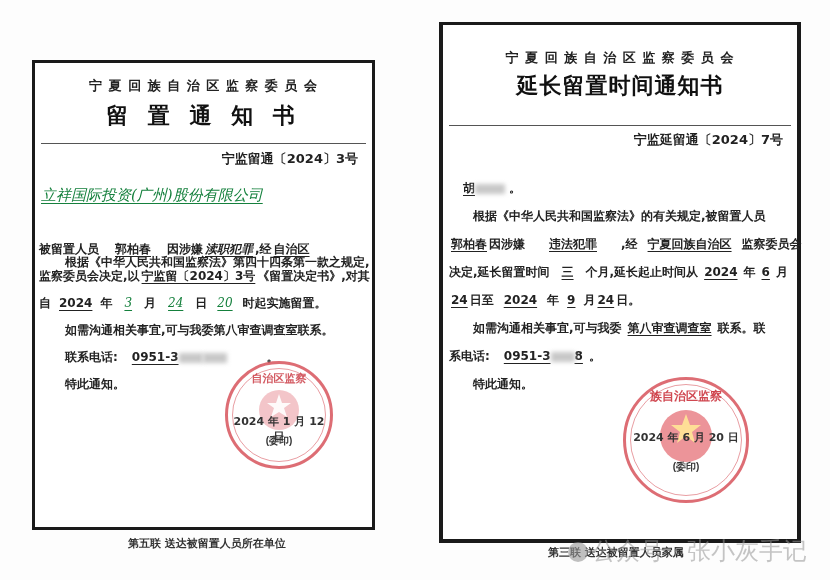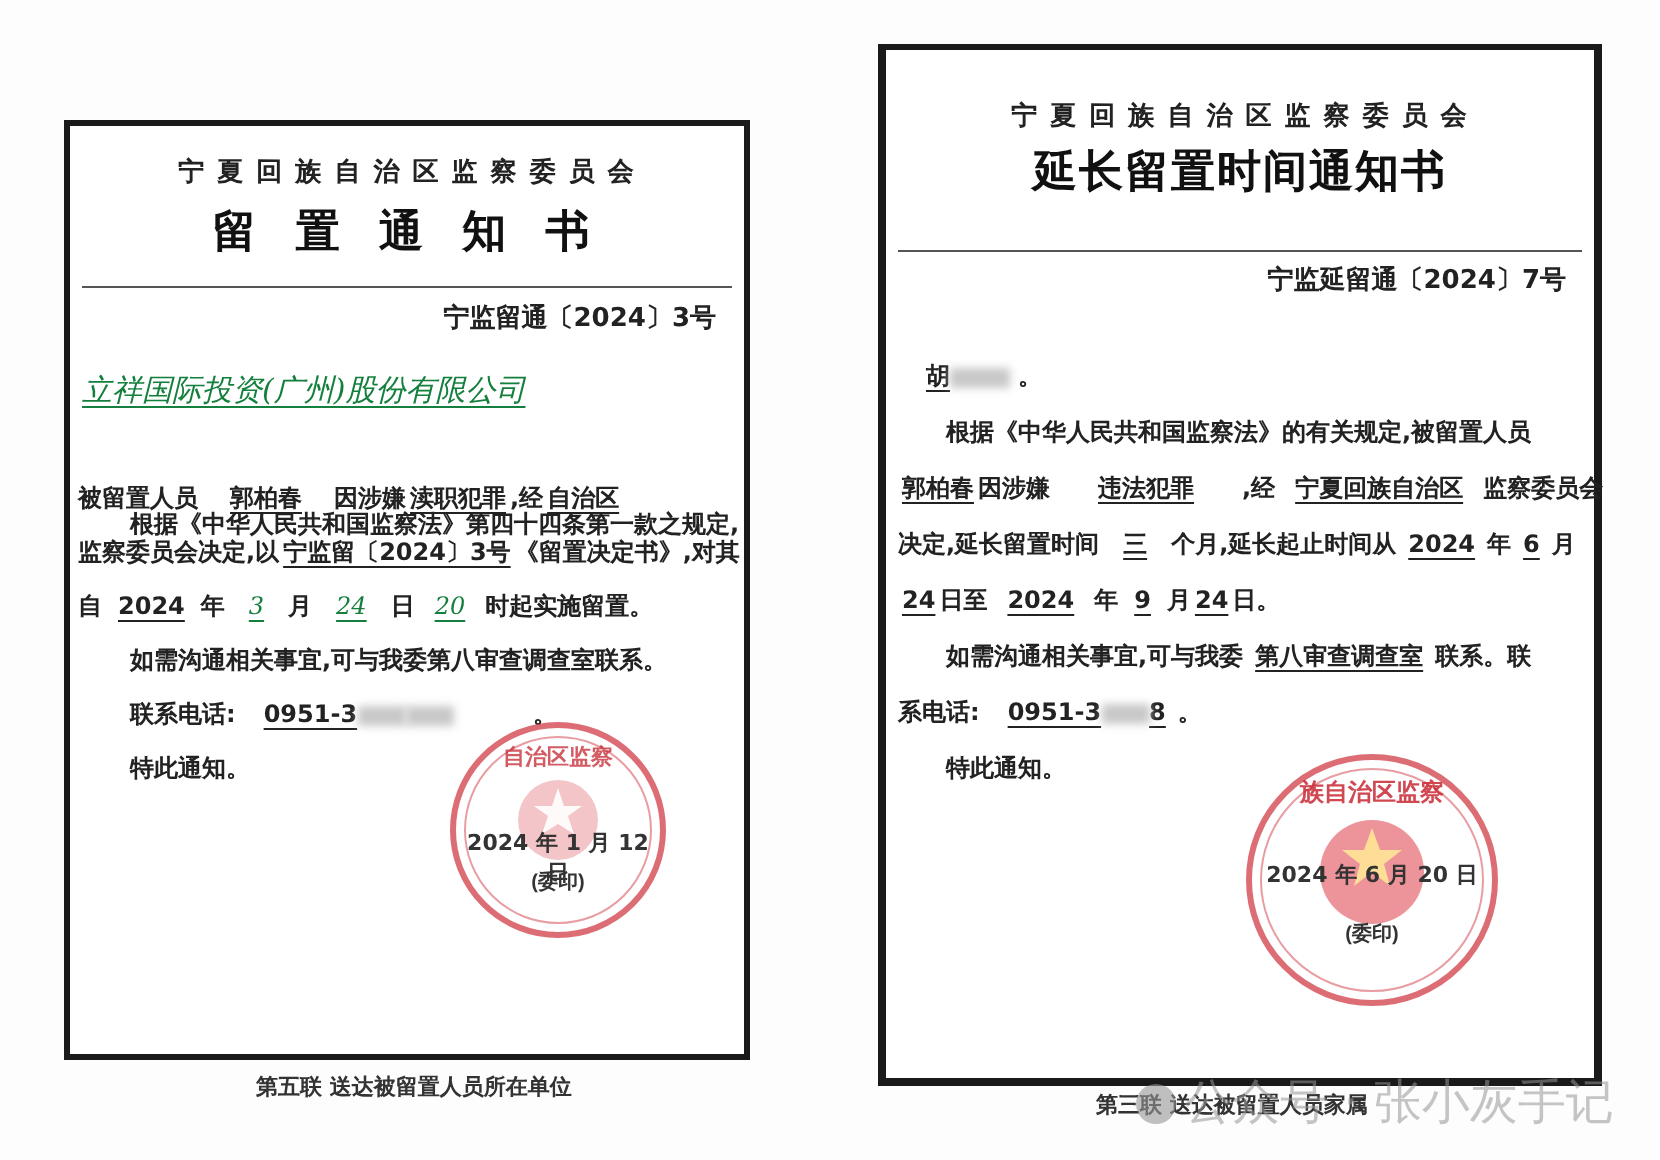--- a/index.html
+++ b/index.html
@@ -44,21 +44,21 @@
   <div class="org" style="top:14px;font-size:13px;letter-spacing:1px;">宁 夏 回 族 自 治 区 监 察 委 员 会</div>
   <div class="title" style="top:38px;font-size:22px;letter-spacing:6px;">留 置 通 知 书</div>
   <div class="rule" style="top:80px;"></div>
   <div class="docno" style="top:87px;">宁监留通〔2024〕3号</div>
 
   <div class="line hand u" style="top:123px;left:4px;font-size:15px;">立祥国际投资(广州)股份有限公司</div>
 
   <div class="line" style="top:151px;left:30px;font-size:12px;margin-top:40px;">根据《中华人民共和国监察法》第四十四条第一款之规定,</div>
 
   <div class="line" style="top:178px;left:4px;font-size:12px;">
-    <span>被留置人员</span><span class="u" style="padding:0 16px;">郭柏春</span><span>因涉嫌</span><span class="u" style="padding:0 2px;">渎职犯罪</span><span>,经</span><span class="u">自治区</span>
+    <span>被留置人员</span><span class="u" style="padding:0 16px;">郭柏春</span><span>因涉嫌</span><span class="u" style="padding:0 2px;font-style:italic;">渎职犯罪</span><span>,经</span><span class="u">自治区</span>
   </div>
 
   <div class="line" style="top:205px;left:4px;font-size:12px;">
     <span>监察委员会决定,以</span><span class="u">宁监留〔2024〕3号</span><span>《留置决定书》,对其</span>
   </div>
 
   <div class="line" style="top:232px;left:4px;font-size:12px;">
     <span>自</span><span class="u" style="padding:0 8px;">2024</span><span>年</span><span class="u hand" style="padding:0 12px;">3</span><span>月</span><span class="u hand" style="padding:0 12px;">24</span><span>日</span><span class="u hand" style="padding:0 10px;">20</span><span>时起实施留置。</span>
   </div>
 

